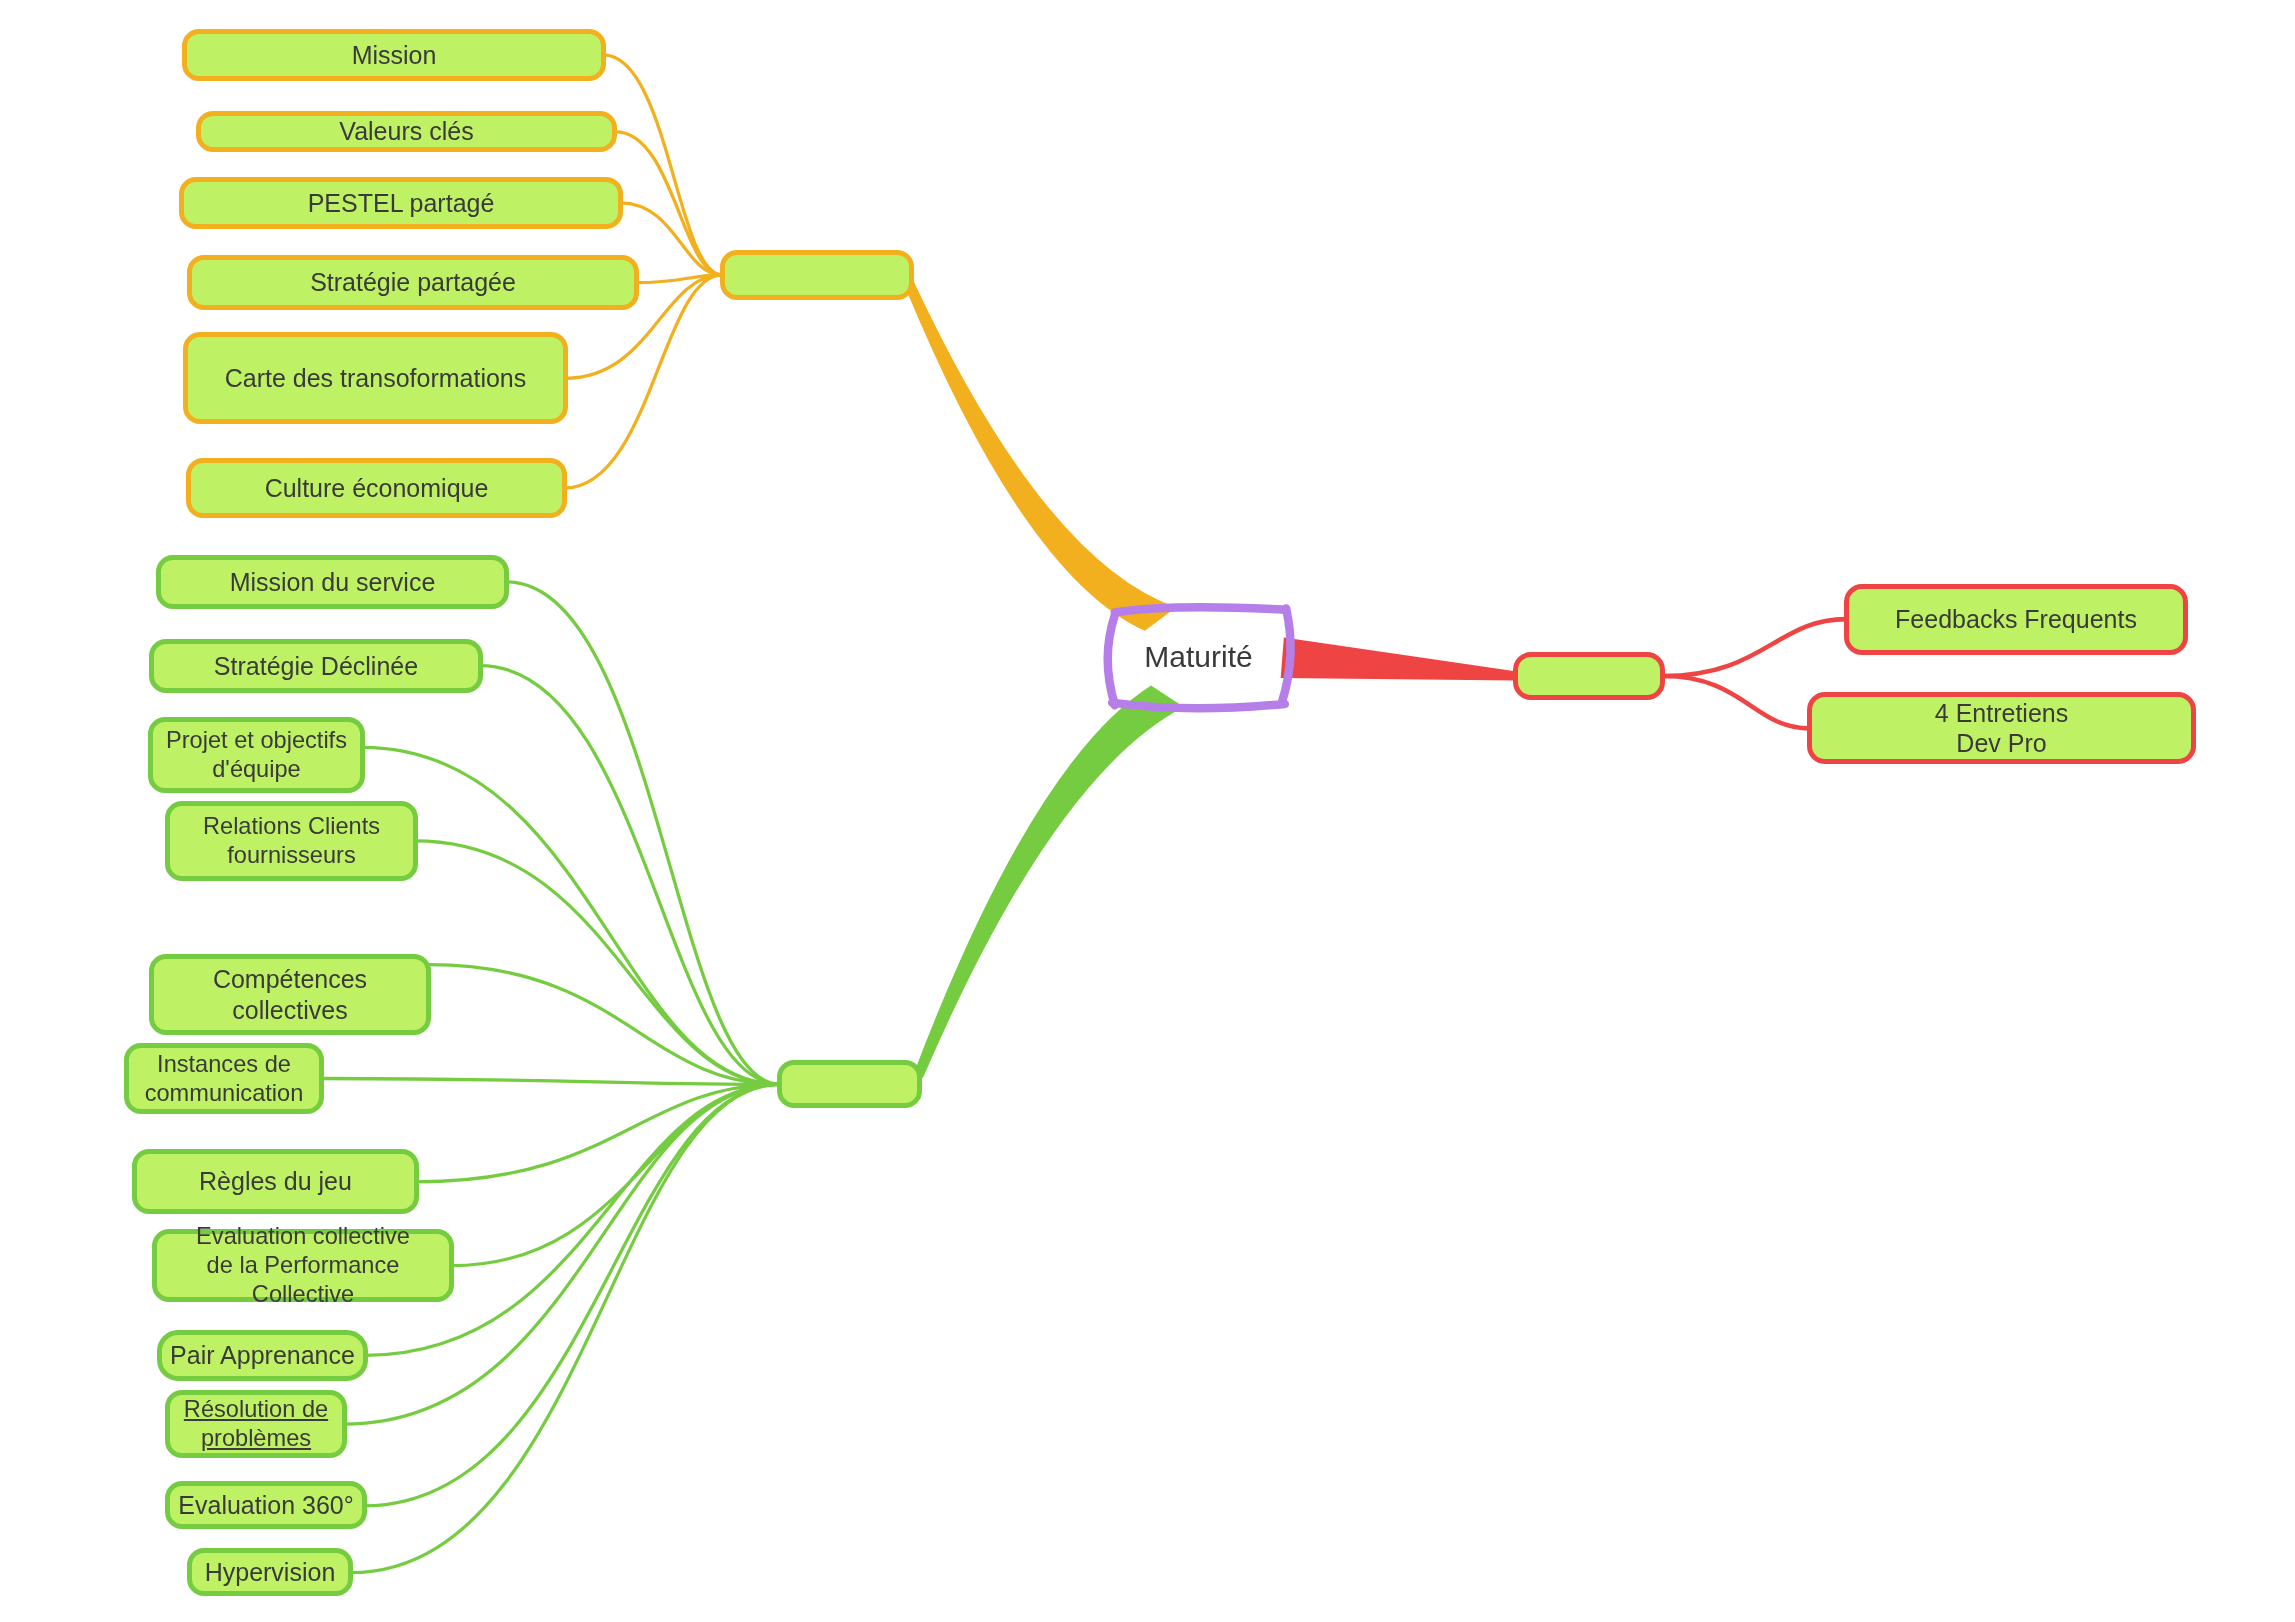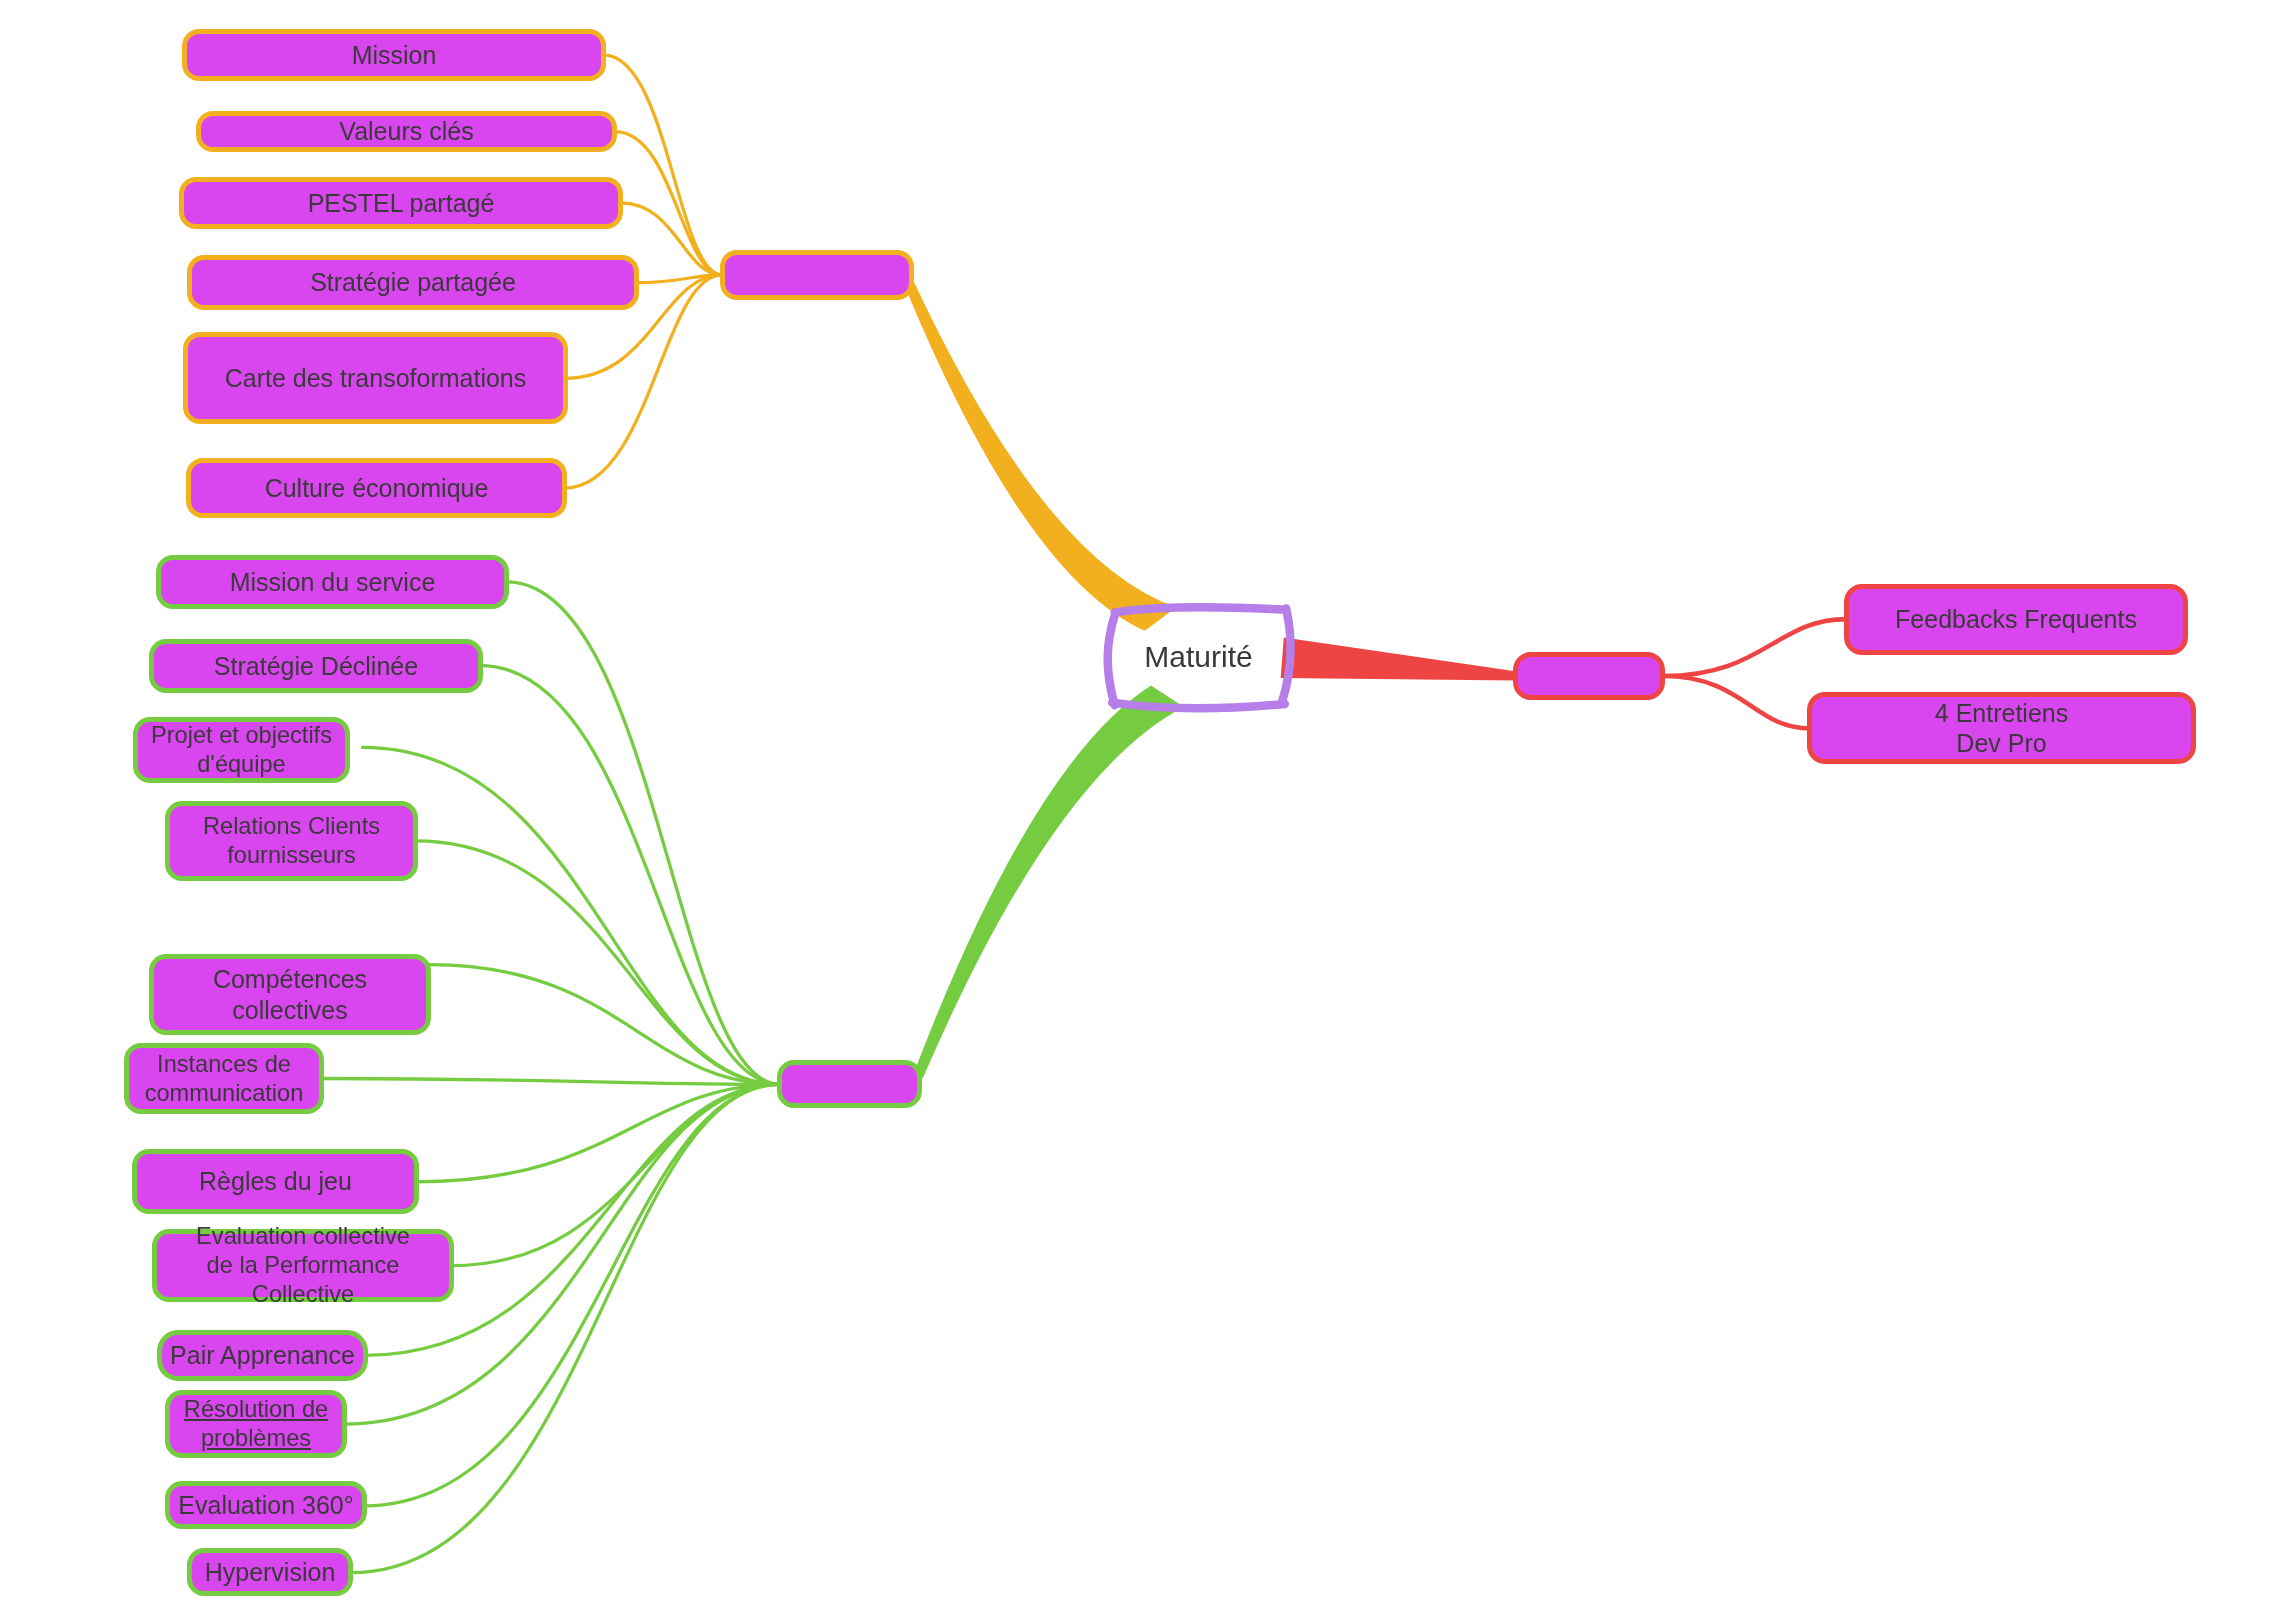--- a/index.html
+++ b/index.html
@@ -22,21 +22,21 @@
     position: absolute;
     left: 0;
     top: 0;
     width: 2295px;
     height: 1623px;
     pointer-events: none;
   }
   .node {
     position: absolute;
     box-sizing: border-box;
-    background: #d946ef;
+    background: #bef264;
     display: flex;
     align-items: center;
     justify-content: center;
     text-align: center;
     color: #3a3a3a;
     line-height: 1.22;
     white-space: nowrap;
     z-index: 5;
   }
   .node .lbl {
@@ -136,21 +136,21 @@
       </div>
       <div class="node box green" style="left: 777px; top: 1060px; width: 145px; height: 48px; font-size: 26px;">
         <span class="lbl"></span>
       </div>
       <div class="node box green" style="left: 156px; top: 555px; width: 353px; height: 54px; font-size: 25px;">
         <span class="lbl">Mission du service</span>
       </div>
       <div class="node box green" style="left: 149px; top: 639px; width: 334px; height: 54px; font-size: 25px;">
         <span class="lbl">Stratégie Déclinée</span>
       </div>
-      <div class="node box green" style="left: 133px; top: 717px; width: 217px; height: 66px; font-size: 23.6px;">
+      <div class="node box green" style="left: 148px; top: 717px; width: 217px; height: 76px; font-size: 23.6px;">
         <span class="lbl">Projet et objectifs
 d'équipe</span>
       </div>
       <div class="node box green" style="left: 165px; top: 801px; width: 253px; height: 80px; font-size: 23.6px;">
         <span class="lbl">Relations Clients
 fournisseurs</span>
       </div>
       <div class="node box green" style="left: 149px; top: 954px; width: 282px; height: 81px; font-size: 25px; text-align: center;">
         <span class="lbl">Compétences collectives</span>
       </div>

